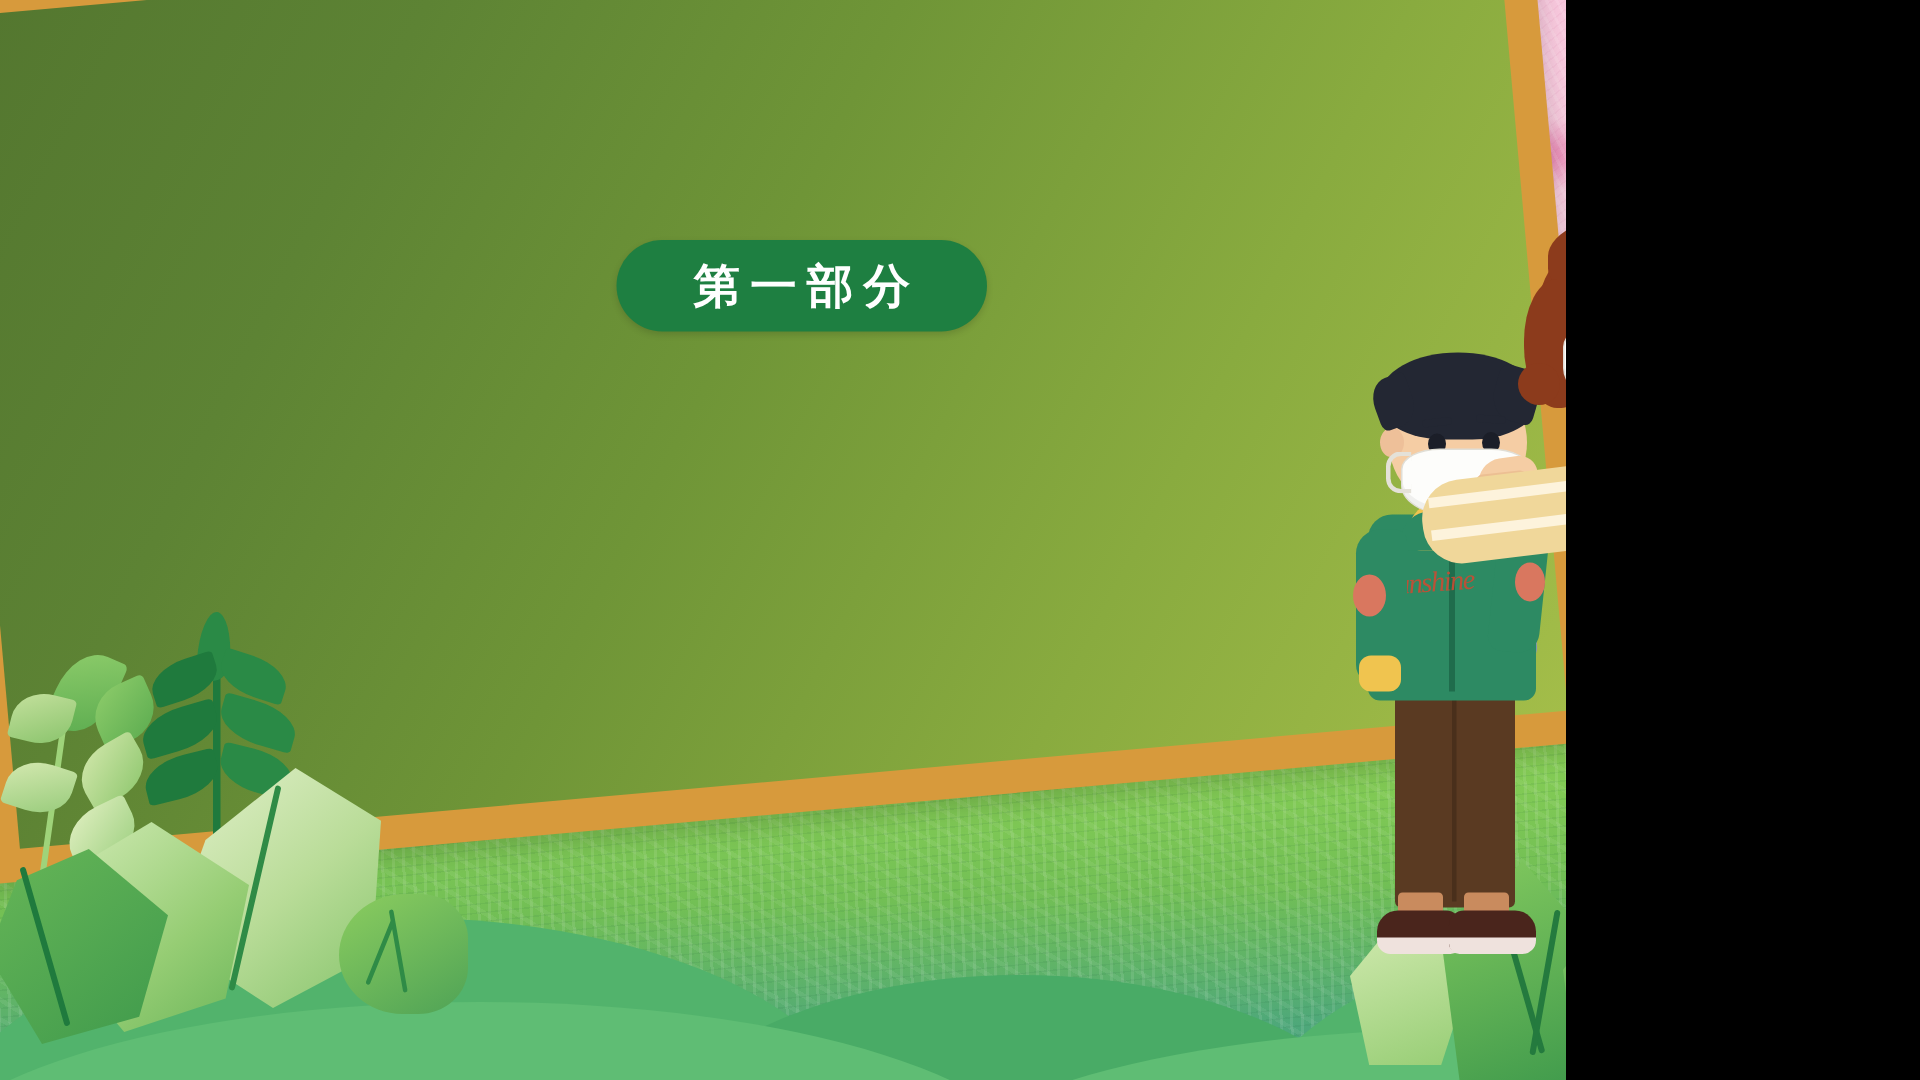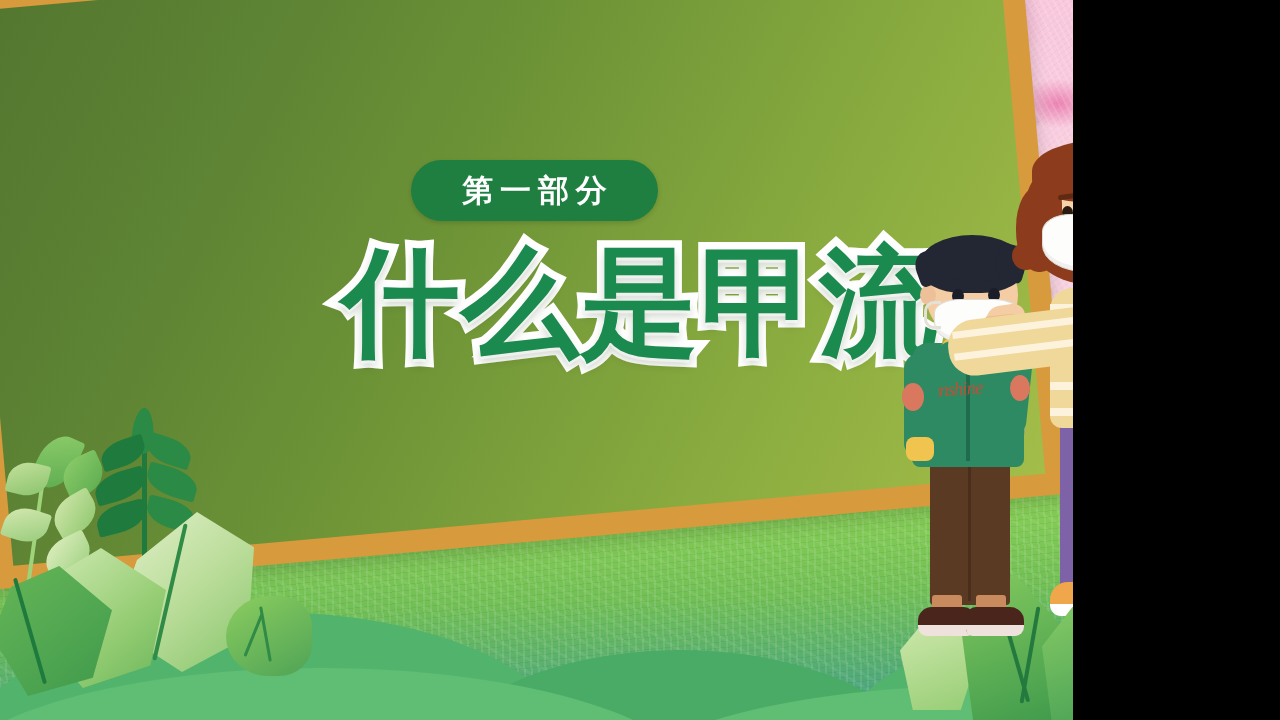--- a/index.html
+++ b/index.html
@@ -3,21 +3,20 @@
 <meta charset="utf-8">
 <style>
   html,body{margin:0;padding:0;background:#000;}
   body{font-family:"Liberation Sans","DejaVu Sans",sans-serif;}
 
   #slide{
     position:relative;
     width:1044px;height:720px;
     overflow:hidden;
     background:#7ec8e8;
-    padding-left:29px;
   }
 
   
   .sky{
     position:absolute;inset:0;
     background:
       linear-gradient(180deg,#4fb6e2 0%,#63c1e8 28%,#8ed4ee 52%,#bfe3f0 70%,#9fd6e8 100%);
   }
   .sky-texture{
     position:absolute;inset:0;
@@ -214,21 +213,20 @@
 
   <div class="board-wrap">
     <div class="board-frame">
       <div class="board-inner"></div>
     </div>
   </div>
 
   <div class="board-content">
     <div class="badge">第一部分</div>
 
-    <div class="main-title">什么是甲流</div>
 
   </div>
 
   <div style="position:absolute;left:0;top:400px;width:360px;height:320px;">
 
     <div class="stem" style="left:34px;top:68px;width:4px;height:122px;transform:rotate(8deg);background:#9fd37a;"></div>
     <div class="leaf" style="left:38px;top:34px;width:38px;height:56px;transform:rotate(24deg);">
       <div class="leaf-shape" style="background:linear-gradient(150deg,#8fcd6b,#5aab4f);"></div>
     </div>
     <div class="leaf" style="left:62px;top:56px;width:42px;height:38px;transform:rotate(-24deg);">

